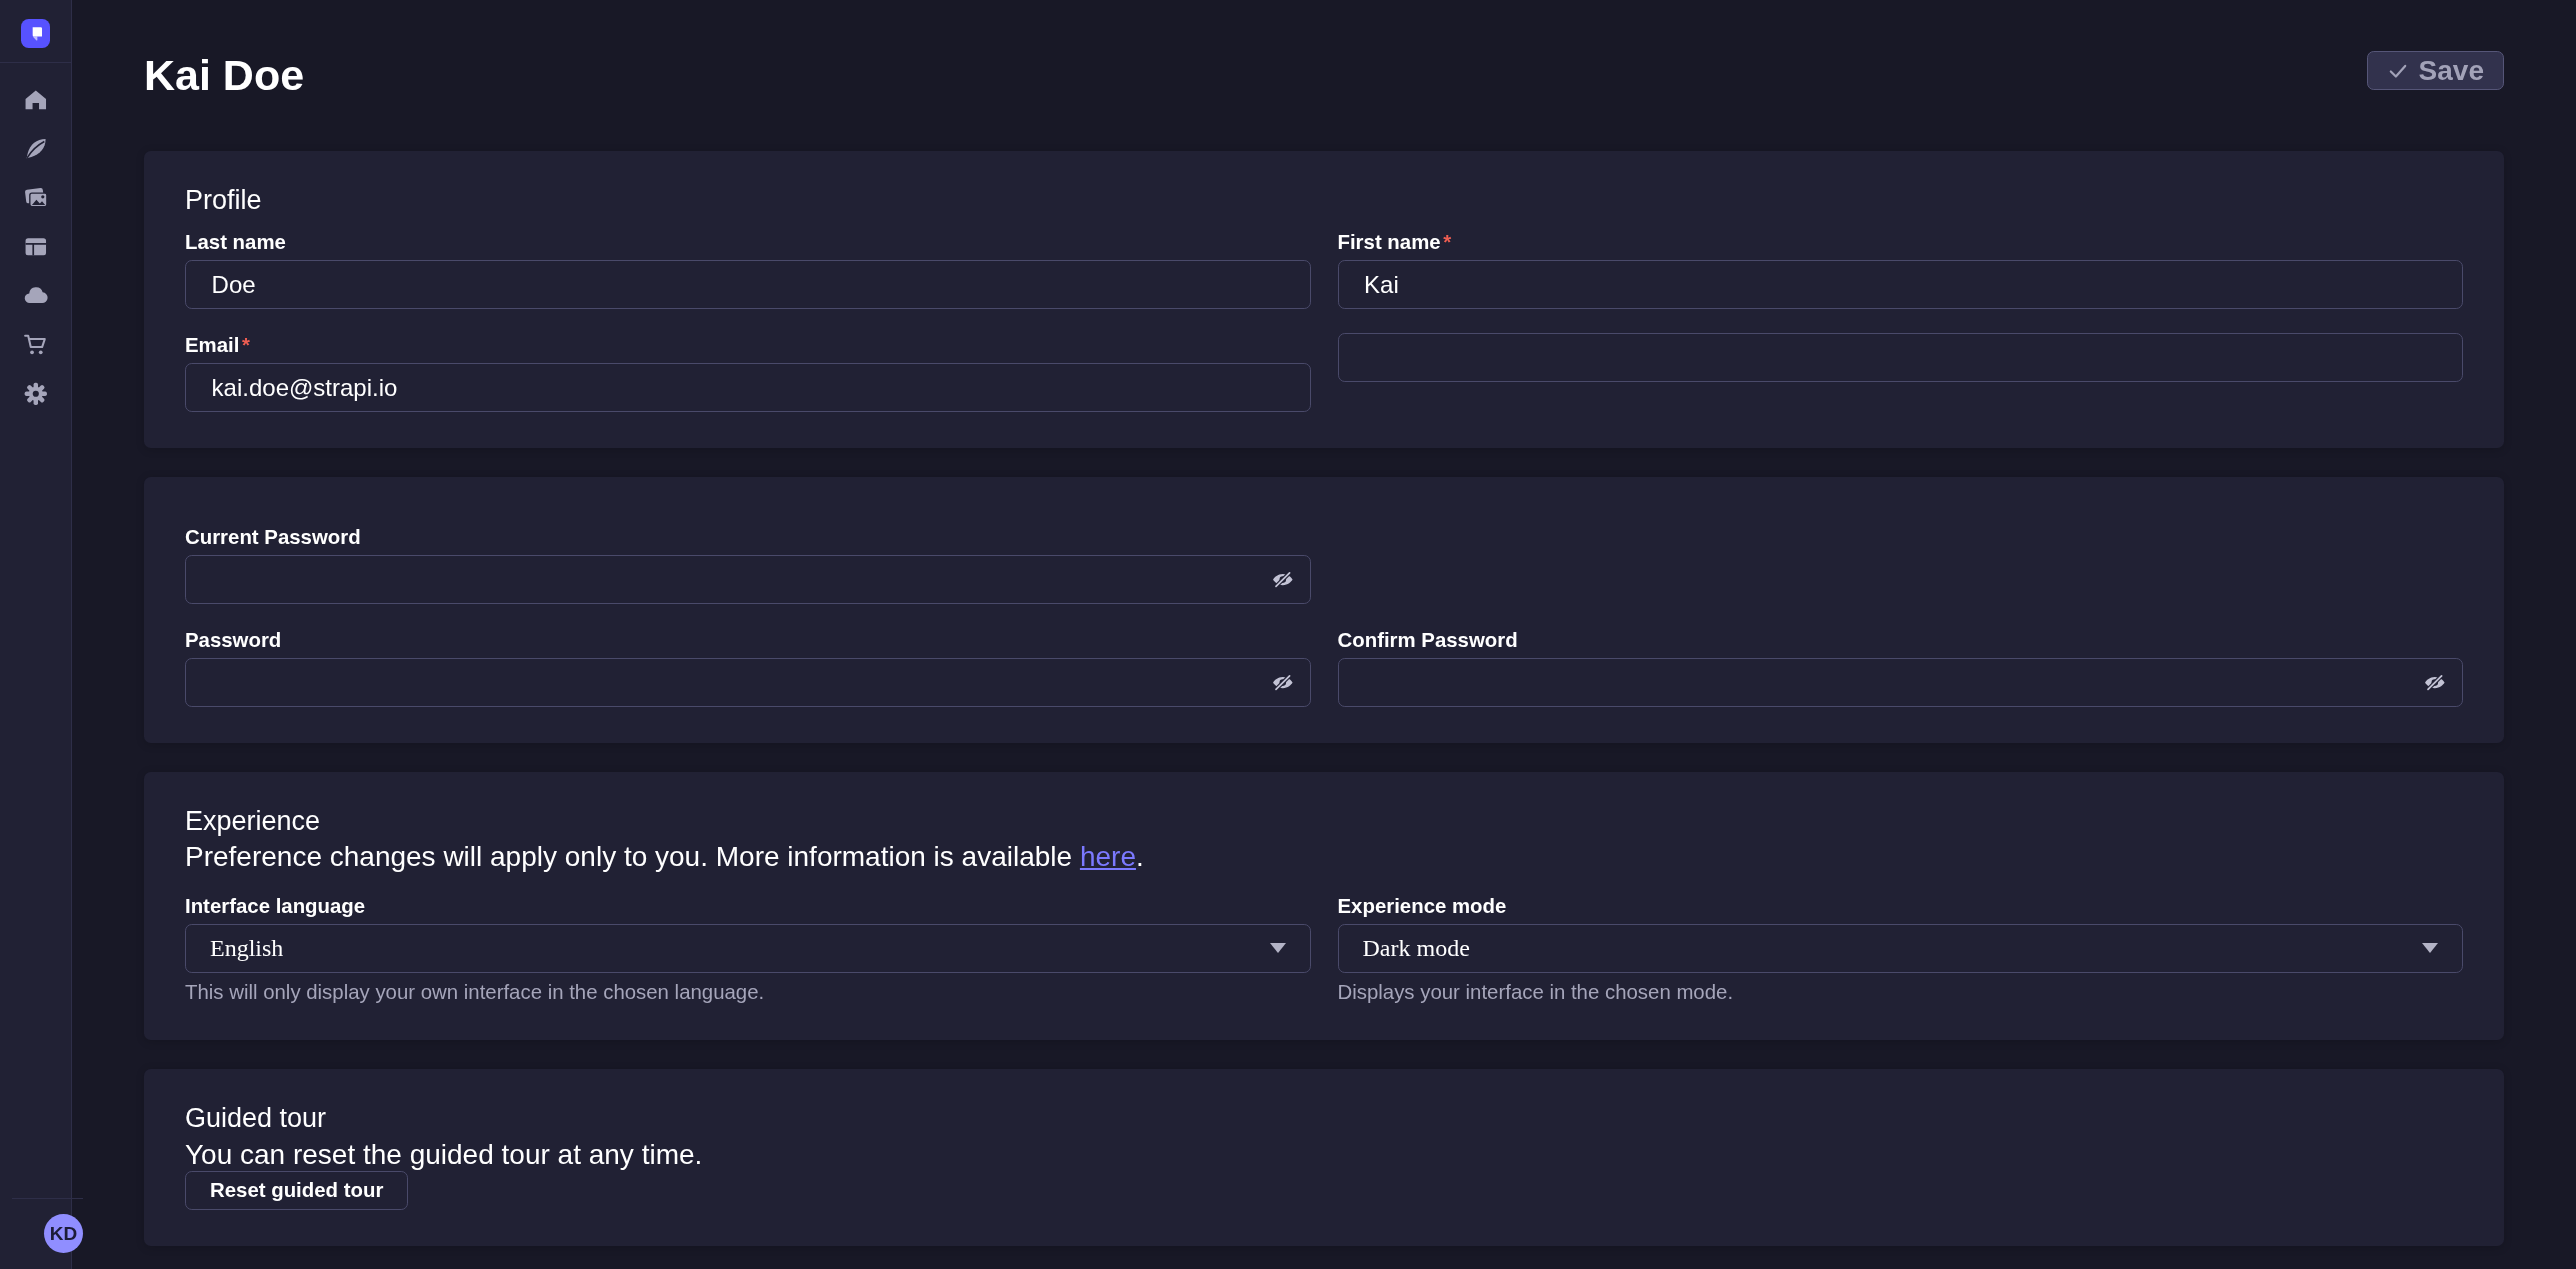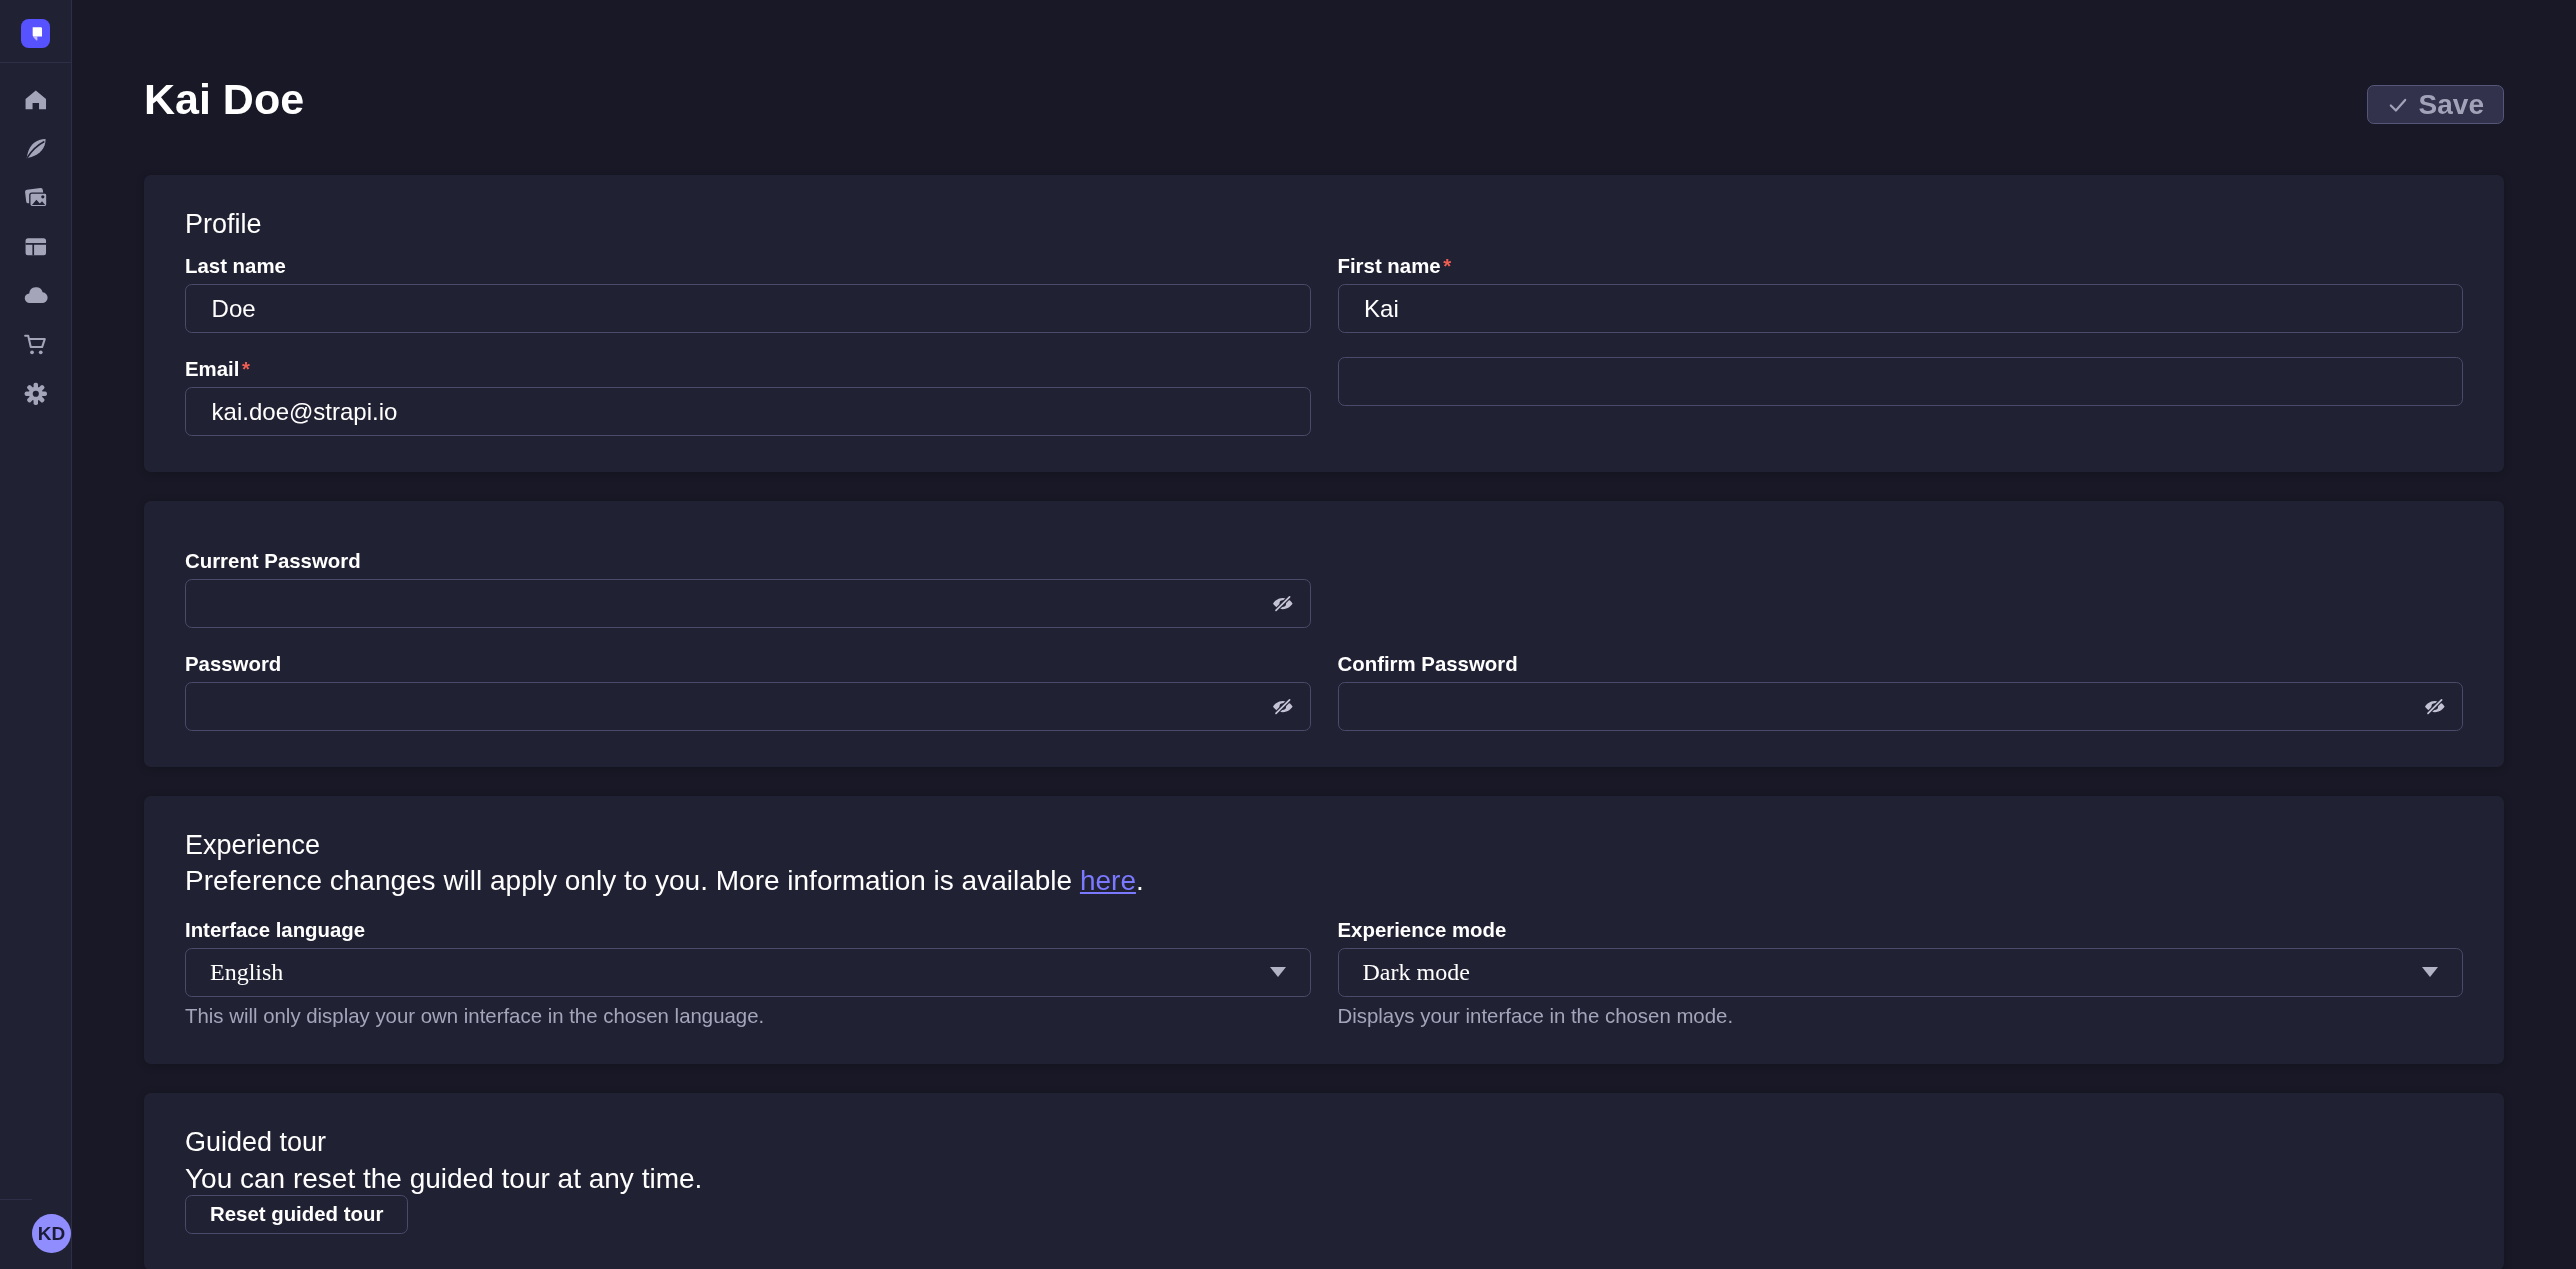--- a/index.html
+++ b/index.html
@@ -29,32 +29,32 @@
     margin-top:19px;display:flex;align-items:center;justify-content:center;
     border:none;padding:0;cursor:pointer;
   }
   .sb-divider{width:100%;height:0.9px;background:var(--line);margin-top:13.6px}
   .sb-nav{display:flex;flex-direction:column;gap:22px;margin-top:24px;align-items:center}
   .nav-btn{
     width:27px;height:27px;background:none;border:none;padding:0;
     color:var(--icon);cursor:pointer;display:flex;align-items:center;justify-content:center;
   }
   .nav-btn svg{display:block}
-  .sidebar-bottom{position:absolute;bottom:0;left:0;width:100%;display:flex;flex-direction:row;align-items:flex-start}
+  .sidebar-bottom{position:absolute;bottom:0;left:12px;width:100%;display:flex;flex-direction:column;align-items:flex-end}
   .sidebar-bottom .sb-divider{margin-top:0}
   .avatar{
     width:39px;height:39px;border-radius:50%;background:var(--avatar-bg);
     color:var(--avatar-text);font-size:19px;font-weight:700;
     display:flex;align-items:center;justify-content:center;
     border:none;margin:15.3px 0 16px;cursor:pointer;font-family:inherit;
   }
 
   
   .main{flex:1;min-width:0}
-  .page-header{display:flex;justify-content:space-between;align-items:flex-end;padding:75px 72px 0 72px}
+  .page-header{display:flex;justify-content:space-between;align-items:flex-start;padding:51px 72px 0 72px}
   h1{margin:0;font-size:43px;line-height:49px;font-weight:700;color:var(--text)}
   .save-btn{
     display:flex;align-items:center;gap:9.4px;height:39px;padding:0 19px;
     background:var(--save-bg);border:0.9px solid var(--save-border);border-radius:6.8px;
     color:var(--save-text);font-size:28px;font-weight:600;font-family:inherit;cursor:pointer;
   }
   .content{margin:51px 72px 0 72px;display:flex;flex-direction:column;gap:29px}
 
   .card{background:var(--surface);border-radius:6.8px;padding:34px 41px 36px;box-shadow:0 1.7px 8.5px rgba(0,0,0,.16)}
   .card h2{margin:0;font-size:27px;font-weight:500;line-height:31.5px;color:var(--text)}

